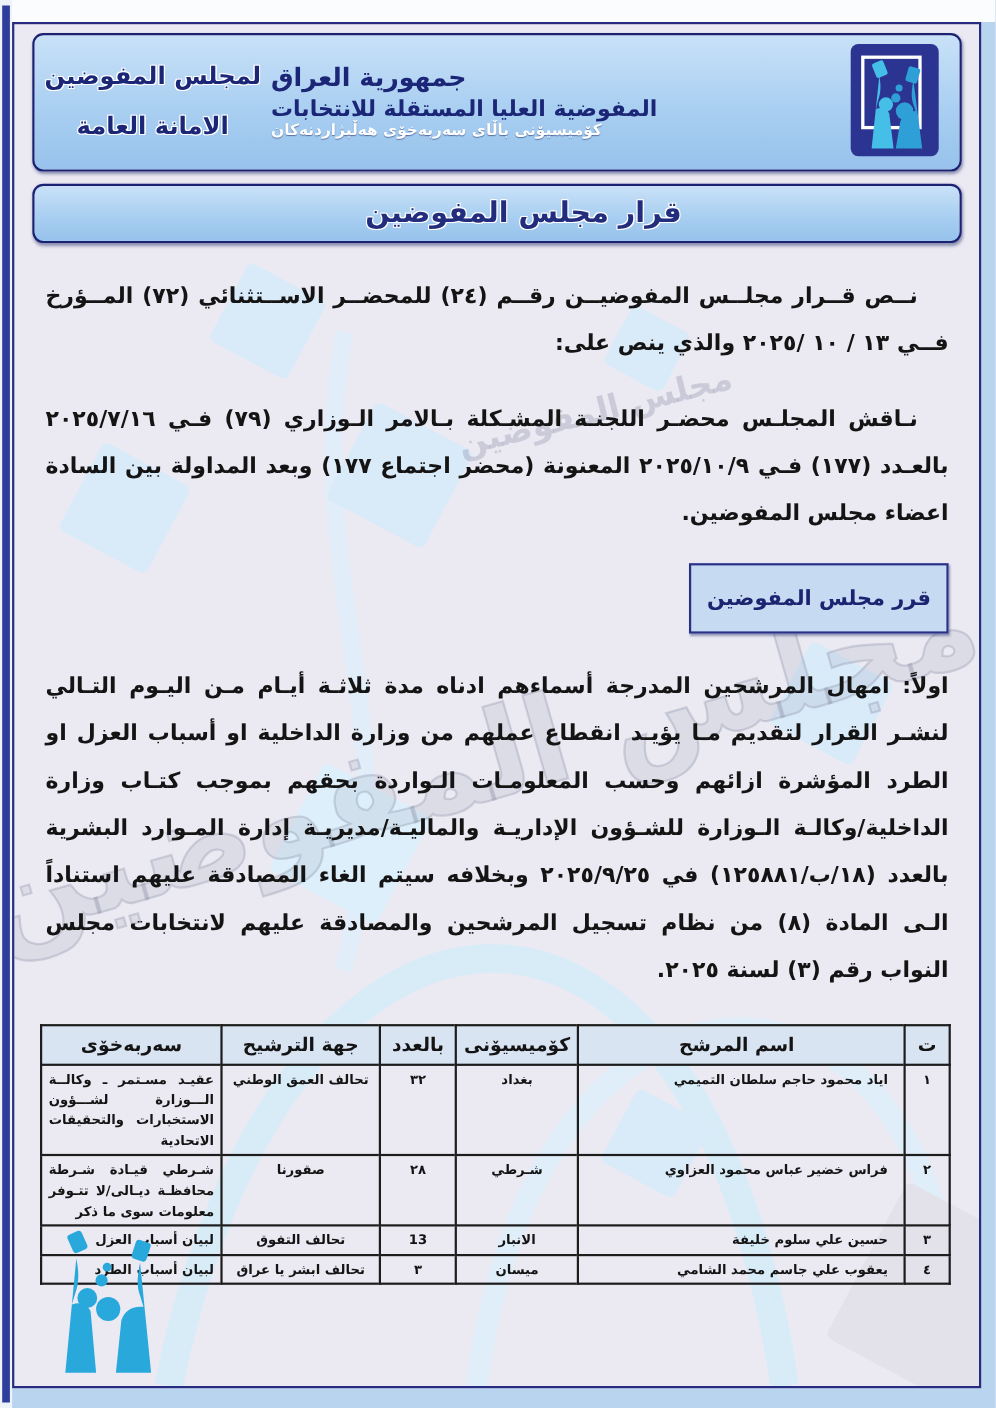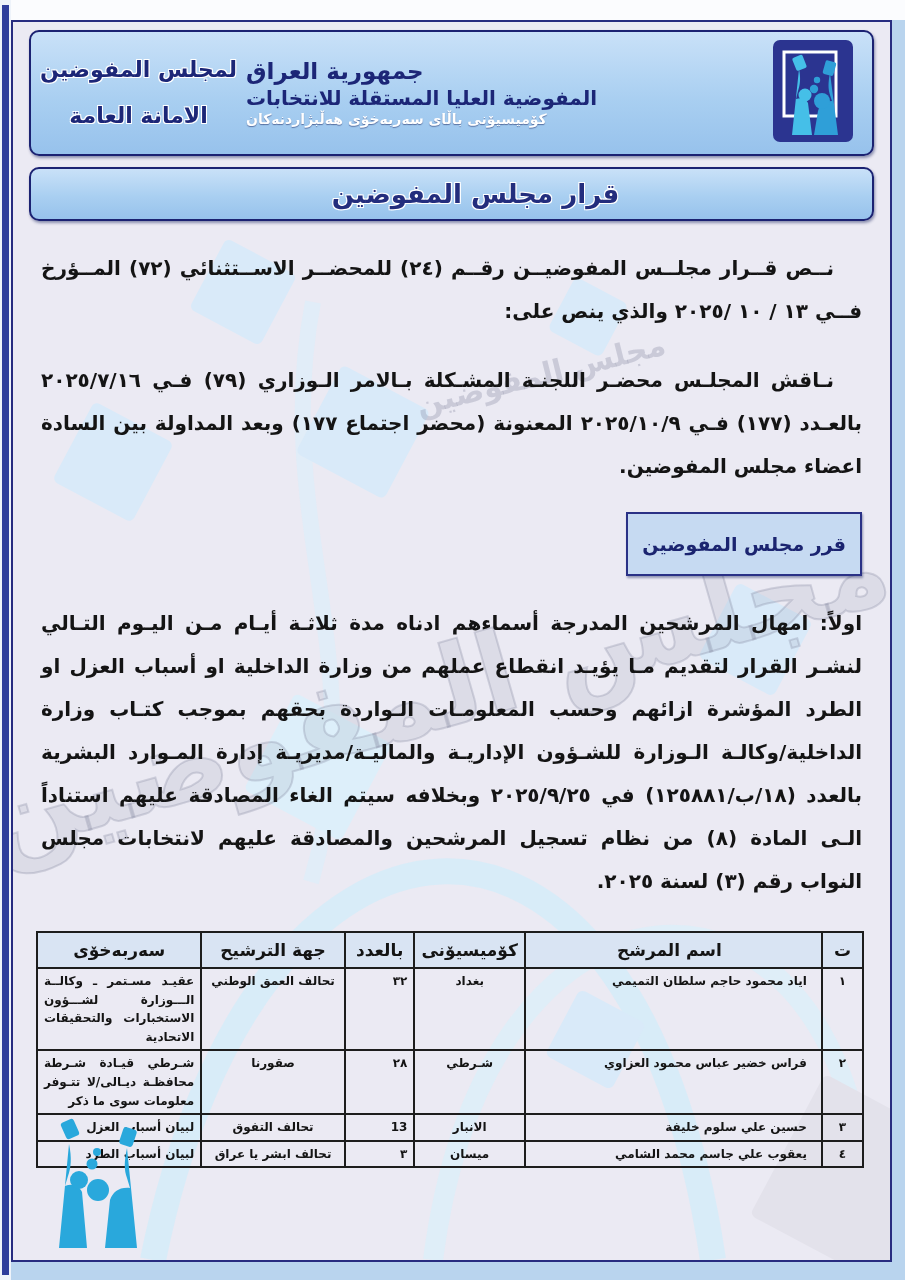--- a/index.html
+++ b/index.html
@@ -91,21 +91,21 @@
     padding:3px 6px;vertical-align:top;
   }
   table.cands th{
     background:#d9e4f3;font-size:17px;text-align:center;
     height:28px;vertical-align:middle;
   }
   table.cands td{font-size:12px;line-height:1.55;}
   .c0{width:30px;text-align:center;}
   .c1{width:336px;text-align:right;padding-right:14px !important;}
   .c2{width:85px;text-align:center;}
-  .c3{width:58px;}
+  .c3{width:58px;text-align:center;}
   .c4{width:148px;text-align:center;}
   .c5{width:167px;text-align:justify;}
   .bottom-logo{position:absolute;left:22px;bottom:4px;z-index:1;}
 </style>
 </head>
 <body>
 
 <div class="top-white"></div>
 <div class="left-white"></div>
 <div class="left-dark"></div>

